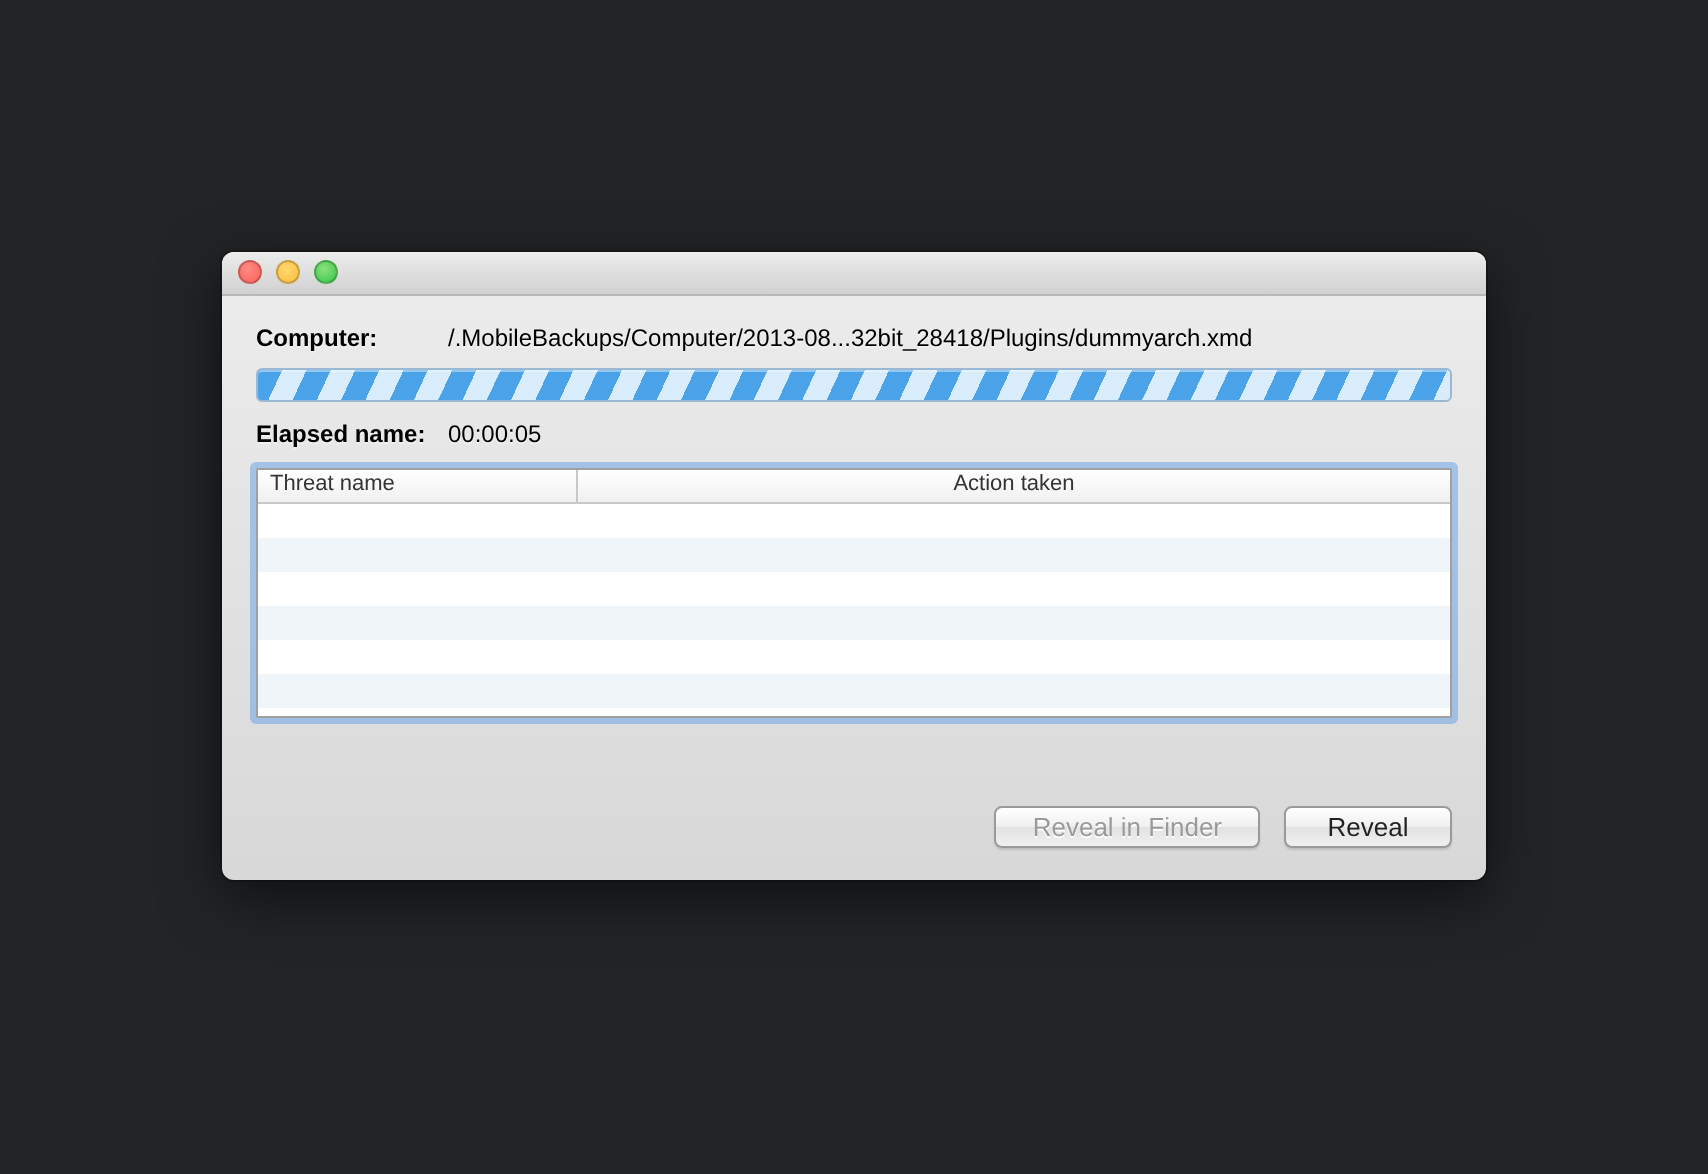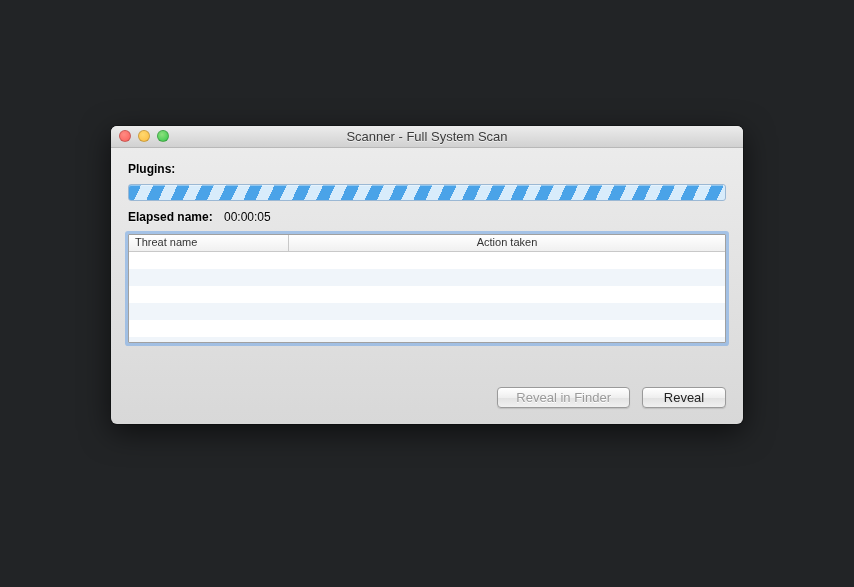--- a/index.html
+++ b/index.html
@@ -91,21 +91,21 @@
         ),
         linear-gradient(to bottom, rgba(255,255,255,0.5) 0%, rgba(255,255,255,0) 50%, rgba(0,0,0,0.08) 100%);
       background-blend-mode: normal, overlay;
       border: 1px solid #9bb8d4;
       box-shadow: inset 0 1px 0 rgba(255,255,255,0.4);
     }
     .table {
       margin-top: 10px;
       border: 1px solid #a0a0a0;
       background: #fff;
-      height: 109px;
+      height: 125px;
       box-shadow: 0 0 0 3px rgba(120,170,230,0.6);
       border-radius: 1px;
       overflow: hidden;
     }
     .thead {
       display: flex;
       height: 17px;
       background: linear-gradient(to bottom, #ffffff, #f0f0f0);
       border-bottom: 1px solid #c8c8c8;
       font-size: 11px;
@@ -157,27 +157,27 @@
 </head>
 <body>
 
 <div class="window">
   <div class="titlebar">
     <div class="traffic-lights">
       <div class="tl tl-close"></div>
       <div class="tl tl-min"></div>
       <div class="tl tl-zoom"></div>
     </div>
-    <div class="title">Scanner - Full System Scan</div>
   </div>
 
   <div class="content">
 
     <div class="row">
-      <div class="label">Plugins:</div>
+      <div class="label">Computer:</div>
+      <div class="value">/.MobileBackups/Computer/2013-08...32bit_28418/Plugins/dummyarch.xmd</div>
     </div>
 
     <div class="progress"></div>
 
     <div class="row">
       <div class="label">Elapsed name:</div>
       <div class="value">00:00:05</div>
     </div>
 
     <div class="table">

